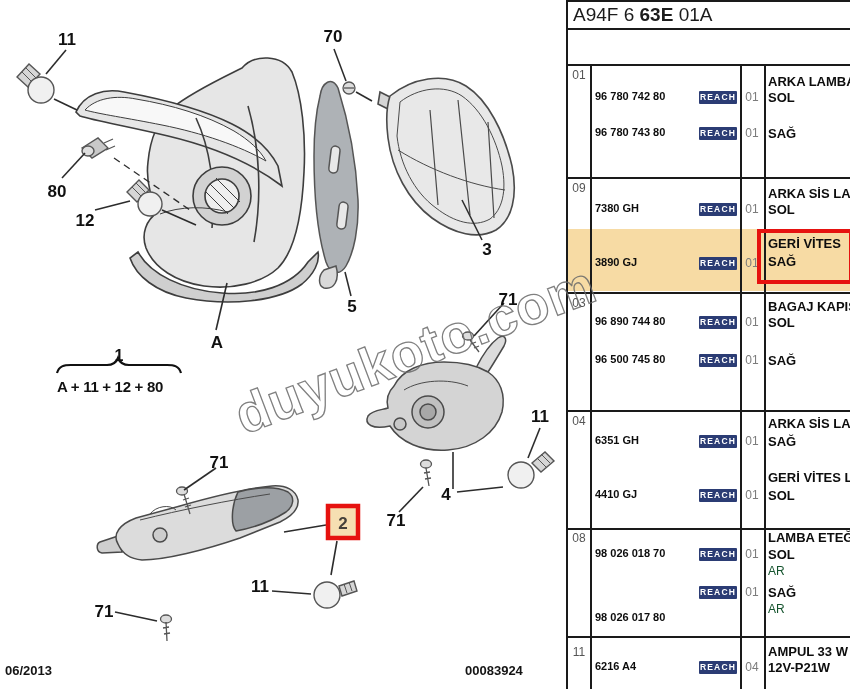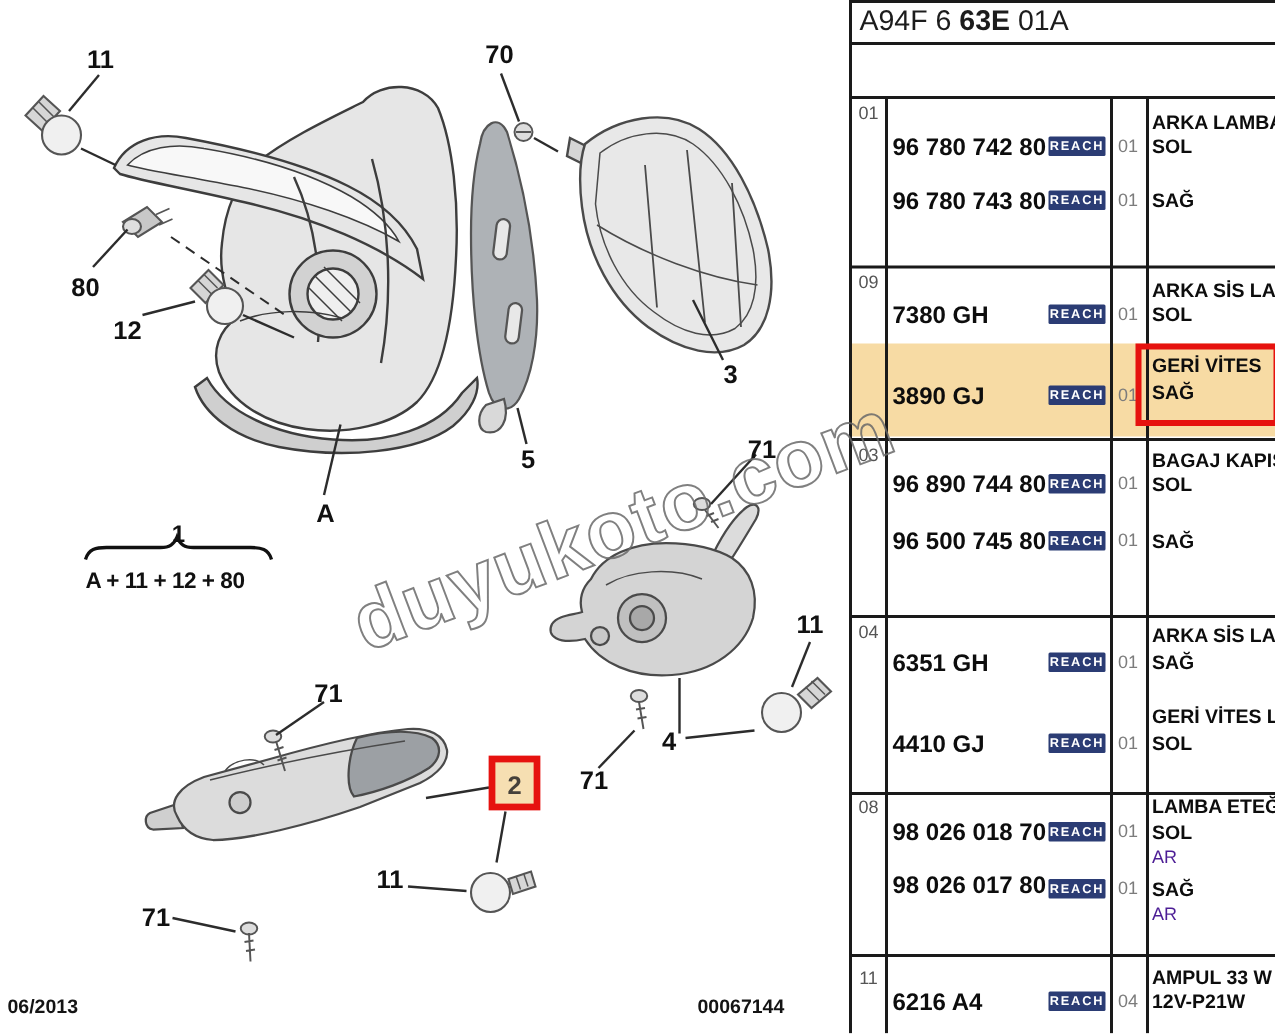--- a/index.html
+++ b/index.html
@@ -6,27 +6,27 @@
   .screen{position:relative;width:850px;height:689px;background:#ffffff;overflow:hidden;
           font-family:"Liberation Sans",sans-serif;color:#111;}
   
   .panel{position:absolute;left:566px;top:0;width:284px;height:689px;background:#fff;z-index:1;}
   .hline{position:absolute;left:0;width:284px;height:2px;background:#1a1a1a;}
   .vline{position:absolute;top:64px;width:2px;height:625px;background:#1a1a1a;}
   .panel-left-border{position:absolute;left:0;top:0;width:2px;height:689px;background:#1a1a1a;}
   .title-box{position:absolute;left:7px;top:4px;font-size:19px;color:#1c1c1c;white-space:pre;}
   .title-box b{font-weight:bold;}
   .ref{position:absolute;left:3px;width:20px;font-size:12px;color:#555;text-align:center;white-space:nowrap;}
-  .pn{position:absolute;left:29px;font-size:16px;font-weight:bold;color:#0d0d0d;white-space:nowrap;}
+  .pn{position:absolute;left:29px;font-size:11px;font-weight:bold;color:#0d0d0d;white-space:nowrap;}
   .badge{position:absolute;left:133px;width:38px;height:13px;background:#2b3c74;color:#fff;
          font-size:8.5px;font-weight:bold;letter-spacing:1.2px;text-align:center;line-height:13px;
          border-radius:1px;cursor:pointer;}
   .qty{position:absolute;left:174px;width:24px;font-size:12px;color:#7c7c7c;text-align:center;white-space:nowrap;}
   .side{position:absolute;left:202px;font-size:13px;font-weight:bold;color:#0d0d0d;white-space:nowrap;}
-  .sub{position:absolute;left:202px;font-size:12px;color:#4c1d95;white-space:nowrap;}
+  .sub{position:absolute;left:202px;font-size:12px;color:#14532d;white-space:nowrap;}
   .head{position:absolute;left:202px;font-size:13px;font-weight:bold;color:#0d0d0d;white-space:nowrap;}
   .hl-band{position:absolute;left:2px;top:229px;width:282px;height:62px;background:#F7DBA4;}
   .red-box{position:absolute;left:191px;top:229px;width:96px;height:55px;border:4px solid #E6120F;
            box-sizing:border-box;background:transparent;z-index:4;}
   .footer{position:absolute;font-size:13px;font-weight:bold;color:#141414;z-index:1;}
   .diagram-svg{position:absolute;left:0;top:0;z-index:3;pointer-events:none;}
 </style>
 </head>
 <body>
 
@@ -99,36 +99,36 @@
     <div class="qty" style="top:488px">01</div>
     <div class="side" style="top:488px">SOL</div>
 
     <div class="ref" style="top:531px">08</div>
     <div class="head" style="top:530px">LAMBA ETEĞ</div>
     <div class="pn" style="top:547px">98 026 018 70</div>
     <div class="badge" style="top:548px">REACH</div>
     <div class="qty" style="top:547px">01</div>
     <div class="side" style="top:547px">SOL</div>
     <div class="sub" style="top:564px">AR</div>
-    <div class="pn" style="top:582px">98 026 017 80</div>
+    <div class="pn" style="top:611px">98 026 017 80</div>
     <div class="badge" style="top:586px">REACH</div>
     <div class="qty" style="top:585px">01</div>
     <div class="side" style="top:585px">SAĞ</div>
     <div class="sub" style="top:602px">AR</div>
 
     <div class="ref" style="top:645px">11</div>
     <div class="head" style="top:644px">AMPUL 33 W</div>
     <div class="pn" style="top:660px">6216 A4</div>
     <div class="badge" style="top:661px">REACH</div>
     <div class="qty" style="top:660px">04</div>
     <div class="side" style="top:660px">12V-P21W</div>
   </div>
 
   <div class="footer" style="left:5px;top:663px">06/2013</div>
-  <div class="footer" style="left:465px;top:663px">00067144</div>
+  <div class="footer" style="left:465px;top:663px">00083924</div>
 
   <svg class="diagram-svg" width="600" height="689" viewBox="0 0 600 689">
 
     <g stroke="#3d3d3d" stroke-width="1.6" fill="#e6e6e6">
       <path d="M242,68 C254,54 282,54 292,72 C302,96 306,136 304,172 C302,216 294,252 278,268 C262,283 232,290 204,286 C176,282 154,268 146,248 C141,234 146,220 158,212 C150,196 146,178 148,162 C150,140 158,120 172,108 C192,92 222,78 242,68 Z"></path>
       <path d="M76,112 C84,94 104,88 124,92 C162,99 202,109 232,124 C254,135 270,150 278,166 L282,186 C252,163 210,146 168,136 C126,126 96,121 80,116 Z"></path>
       <path d="M85,110 C96,98 116,95 136,99 C172,105 206,115 234,131 C249,140 260,150 266,161 C240,146 202,133 162,125 C127,118 99,114 85,110 Z" fill="#f8f8f8" stroke-width="1"></path>
       <path d="M196,118 C210,148 216,188 212,228" fill="none"></path>
       <path d="M248,106 C260,148 262,198 254,242" fill="none"></path>
       <circle cx="222" cy="196" r="29" fill="#d2d2d2"></circle>

